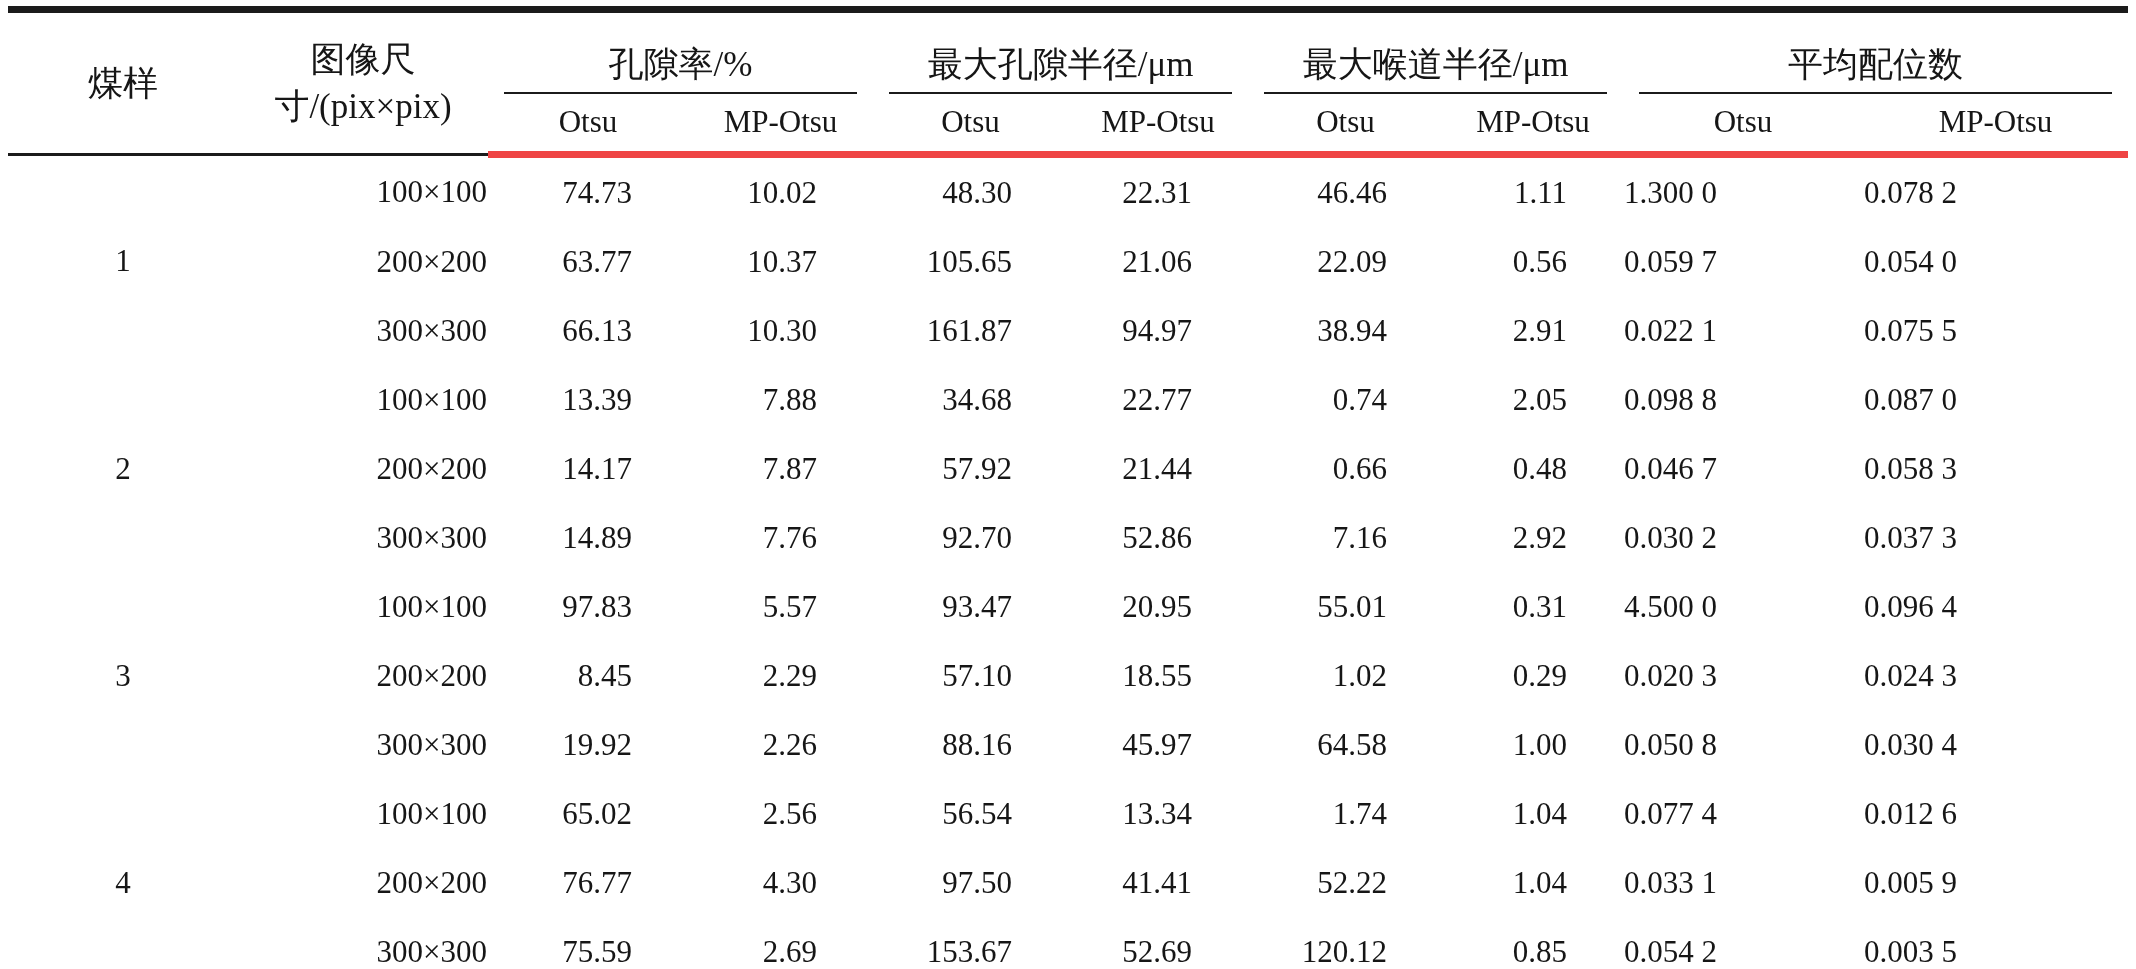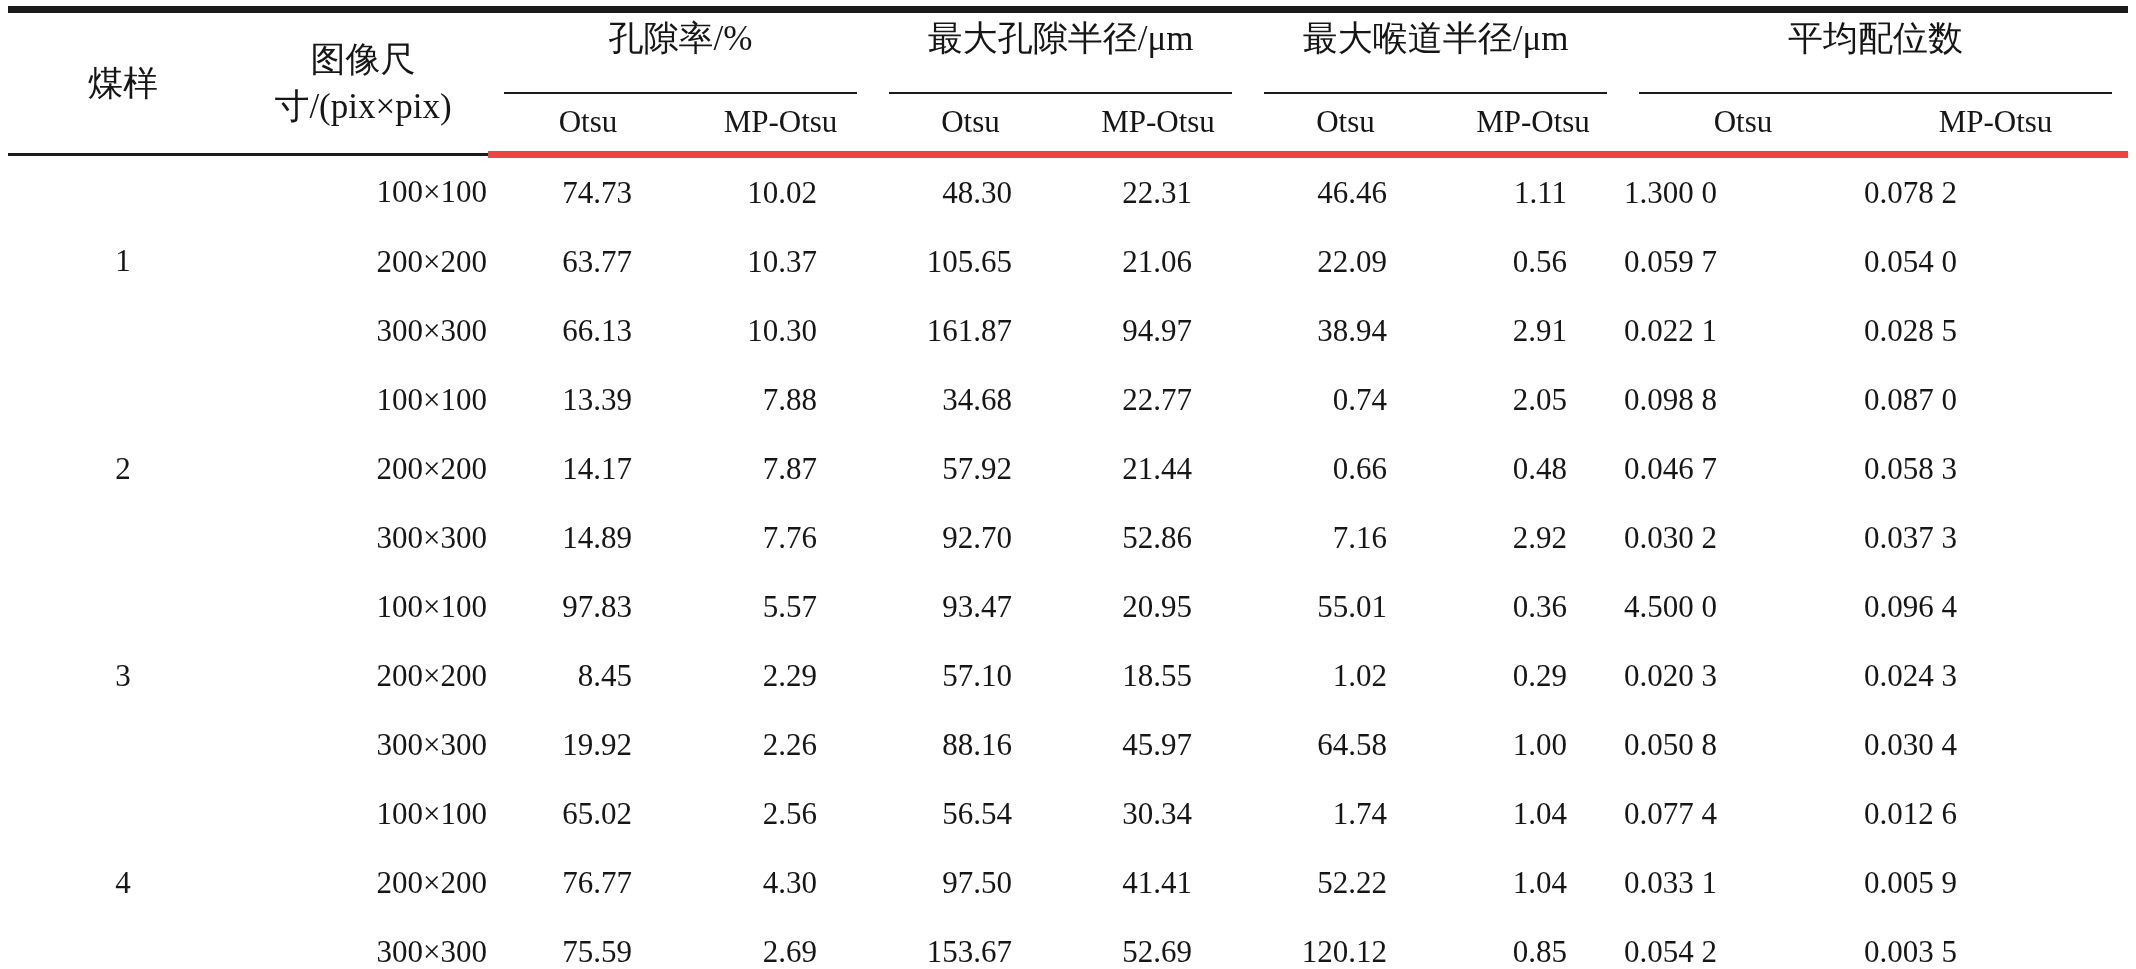--- a/index.html
+++ b/index.html
@@ -38,21 +38,21 @@
     vertical-align: middle;
     height: 140px;
   }
   tr.hrow1 th.h-group {
     height: 80px;
     vertical-align: bottom;
   }
   tr.hrow1 th.h-group .g-inner {
     border-bottom: 2px solid #1b1b1b;
     margin: 0 16px;
-    padding-bottom: 30px;
+    padding-bottom: 4px;
     font-size: 35px;
     text-align: center;
     white-space: nowrap;
   }
   tr.hrow2 th.h-sub {
     height: 57px;
     border-bottom: 7px solid #ef4444;
     font-size: 31px;
     text-align: center;
     vertical-align: middle;
@@ -141,21 +141,21 @@
       </tr>
       <tr>
         <td class="size">300×300</td>
         <td class="num">66.13</td>
         <td class="num">10.30</td>
         <td class="num">161.87</td>
         <td class="num">94.97</td>
         <td class="num">38.94</td>
         <td class="num">2.91</td>
         <td class="num4">0.022 1</td>
-        <td class="num4">0.028 5</td>
+        <td class="num4">0.075 5</td>
       </tr>
 
       <tr>
         <td class="sample" rowspan="3">2</td>
         <td class="size">100×100</td>
         <td class="num">13.39</td>
         <td class="num">7.88</td>
         <td class="num">34.68</td>
         <td class="num">22.77</td>
         <td class="num">0.74</td>
@@ -187,21 +187,21 @@
       </tr>
 
       <tr>
         <td class="sample" rowspan="3">3</td>
         <td class="size">100×100</td>
         <td class="num">97.83</td>
         <td class="num">5.57</td>
         <td class="num">93.47</td>
         <td class="num">20.95</td>
         <td class="num">55.01</td>
-        <td class="num">0.36</td>
+        <td class="num">0.31</td>
         <td class="num4">4.500 0</td>
         <td class="num4">0.096 4</td>
       </tr>
       <tr>
         <td class="size">200×200</td>
         <td class="num">8.45</td>
         <td class="num">2.29</td>
         <td class="num">57.10</td>
         <td class="num">18.55</td>
         <td class="num">1.02</td>
@@ -220,21 +220,21 @@
         <td class="num4">0.050 8</td>
         <td class="num4">0.030 4</td>
       </tr>
 
       <tr>
         <td class="sample" rowspan="3">4</td>
         <td class="size">100×100</td>
         <td class="num">65.02</td>
         <td class="num">2.56</td>
         <td class="num">56.54</td>
-        <td class="num">30.34</td>
+        <td class="num">13.34</td>
         <td class="num">1.74</td>
         <td class="num">1.04</td>
         <td class="num4">0.077 4</td>
         <td class="num4">0.012 6</td>
       </tr>
       <tr>
         <td class="size">200×200</td>
         <td class="num">76.77</td>
         <td class="num">4.30</td>
         <td class="num">97.50</td>

